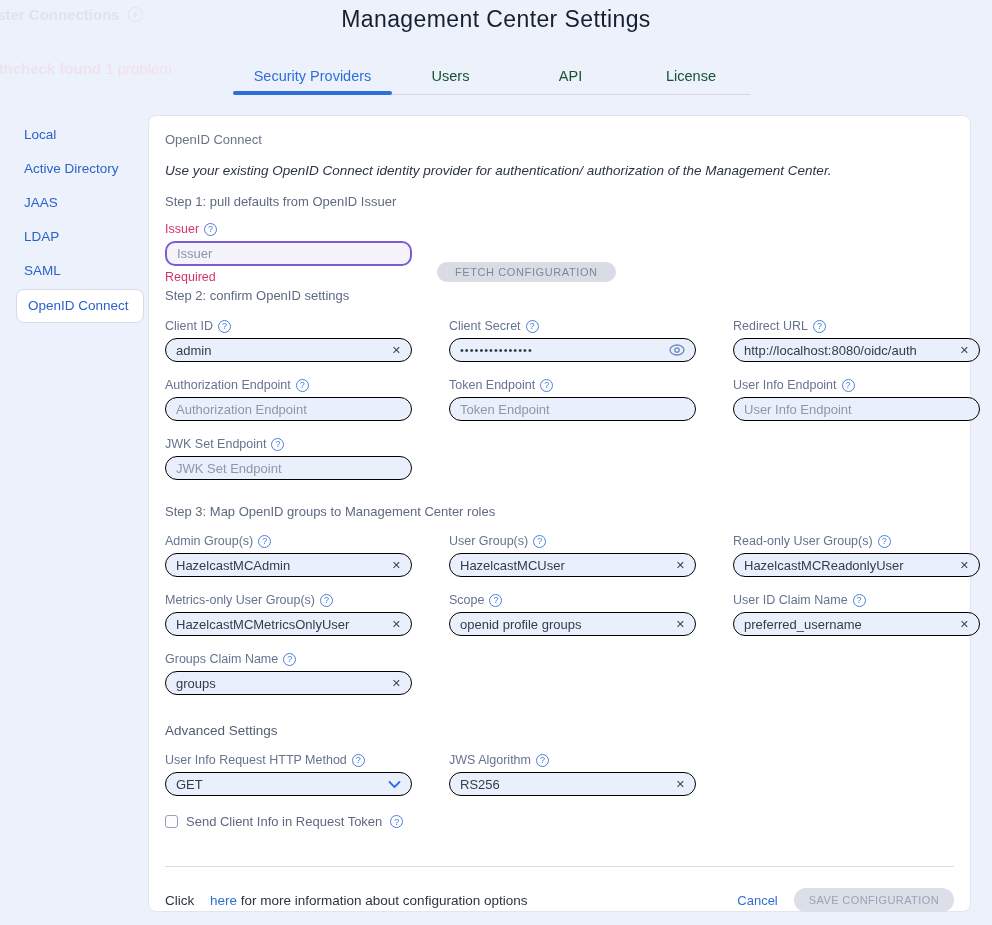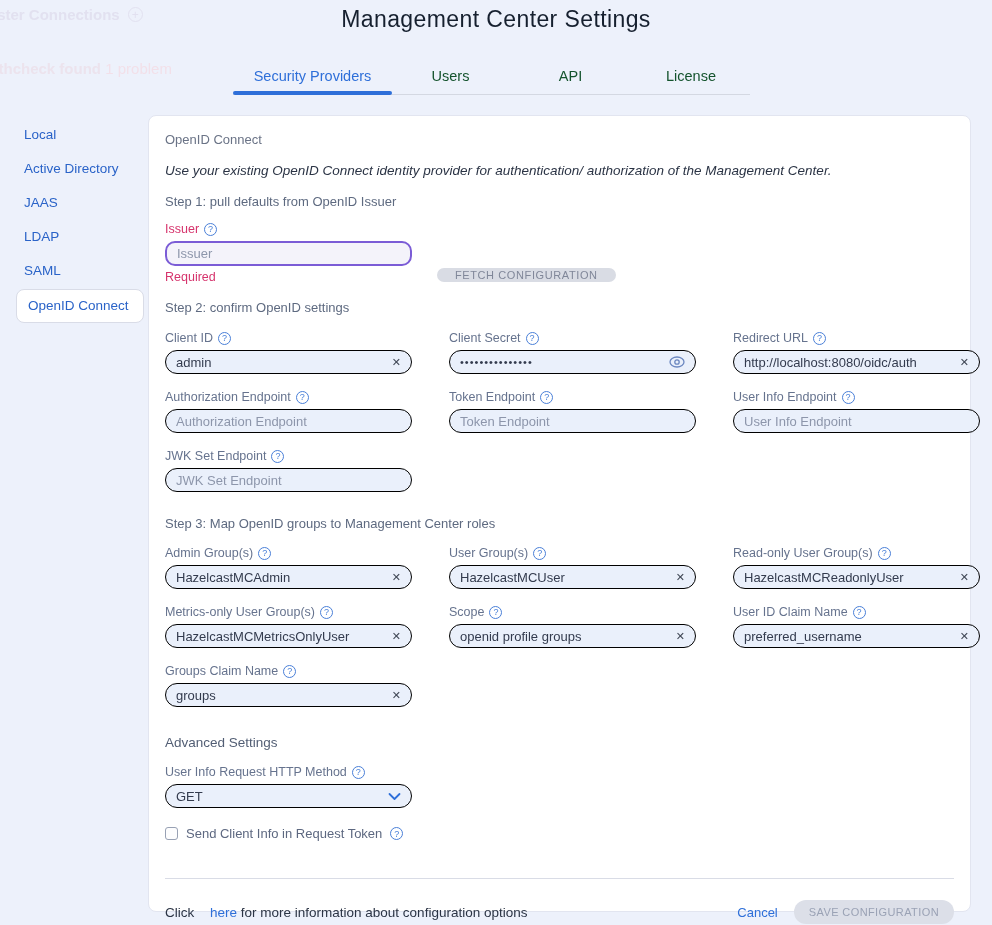--- a/index.html
+++ b/index.html
@@ -47,21 +47,21 @@
   .input { height:24px; border:1px solid #000000; border-radius:12px; background:#eaf0fb; display:flex; align-items:center; padding:0 10px; font-size:13px; color:#333b4e; }
   .input .val { flex:1; white-space:nowrap; overflow:hidden; }
   .input .placeholder { color:#8d96ab; }
   .clear-icon { color:#3f4654; font-size:11px; margin-left:8px; cursor:pointer; }
   .clear-icon::after { content:"✕"; }
 
   .issuer-row { display:flex; margin-top:13px; align-items:flex-end; }
   .fg { width:247px; }
   .issuer-input { border:2px solid #7b5cd6; background:#f4f3fa; border-radius:10px; height:25px; }
   .required { margin-top:4px; font-size:12.5px; color:#d6336c; }
-  .fetch-btn { height:14px; margin-left:25px; margin-bottom:2px; padding:0 18px; border:none; border-radius:12px; background:#d9dce4; color:#808799; font-size:11px; letter-spacing:0.6px; display:flex; align-items:center;text-align:right; }
+  .fetch-btn { height:20px; margin-left:25px; margin-bottom:2px; padding:0 18px; border:none; border-radius:12px; background:#d9dce4; color:#808799; font-size:11px; letter-spacing:0.6px; display:flex; align-items:center;text-align:right; }
 
   .grid { display:grid; grid-template-columns:247px 247px 247px; column-gap:37px; margin-top:16px; }
 
   .adv-heading { margin-top:28px; font-size:13.5px; color:#525e74; }
 
   .checkbox-row { margin-top:18px; display:flex; align-items:center; gap:8px; font-size:13px; color:#5d6880; }
   .checkbox { width:13px; height:13px; border:1px solid #98a1b4; border-radius:3px; background:#fdfdfe; }
 
   .divider { margin-top:37px; border-top:1px solid #d9dce6; }
   .footer { margin-top:21px; display:flex; align-items:center; font-size:13.5px; color:#2b3445; }
@@ -114,21 +114,21 @@
         <span class="help-icon"></span>
       </div>
       <div class="input issuer-input">
         <span class="val placeholder">Issuer</span>
       </div>
       <div class="required">Required</div>
     </div>
     <button class="fetch-btn">FETCH CONFIGURATION</button>
   </div>
 
-  <div class="step" style="margin-top:16px;">Step 2: confirm OpenID settings</div>
+  <div class="step" style="margin-top:4px;">Step 2: confirm OpenID settings</div>
 
   <div class="grid">
     <div class="fg">
       <div class="field-label">
         <span>Client ID</span>
         <span class="help-icon"></span>
       </div>
       <div class="input">
         <span class="val">admin</span>
         <span class="clear-icon"></span>
@@ -294,20 +294,30 @@
       </div>
       <div class="input">
         <span class="val">GET</span>
         <span class="chev">
           <svg width="13" height="9" viewBox="0 0 13 9">
               <polyline points="1.5,2 6.5,7 11.5,2" fill="none" stroke="#2e6fd9" stroke-width="1.8" stroke-linecap="round" stroke-linejoin="round"></polyline>
             </svg>
         </span>
       </div>
     </div>
+    <div class="fg">
+      <div class="field-label">
+        <span>JWS Algorithm</span>
+        <span class="help-icon"></span>
+      </div>
+      <div class="input">
+        <span class="val">RS256</span>
+        <span class="clear-icon"></span>
+      </div>
+    </div>
   </div>
 
   <div class="checkbox-row">
     <span class="checkbox"></span>
     <span>Send Client Info in Request Token</span>
     <span class="help-icon"></span>
   </div>
 
   <div class="divider"></div>
 

